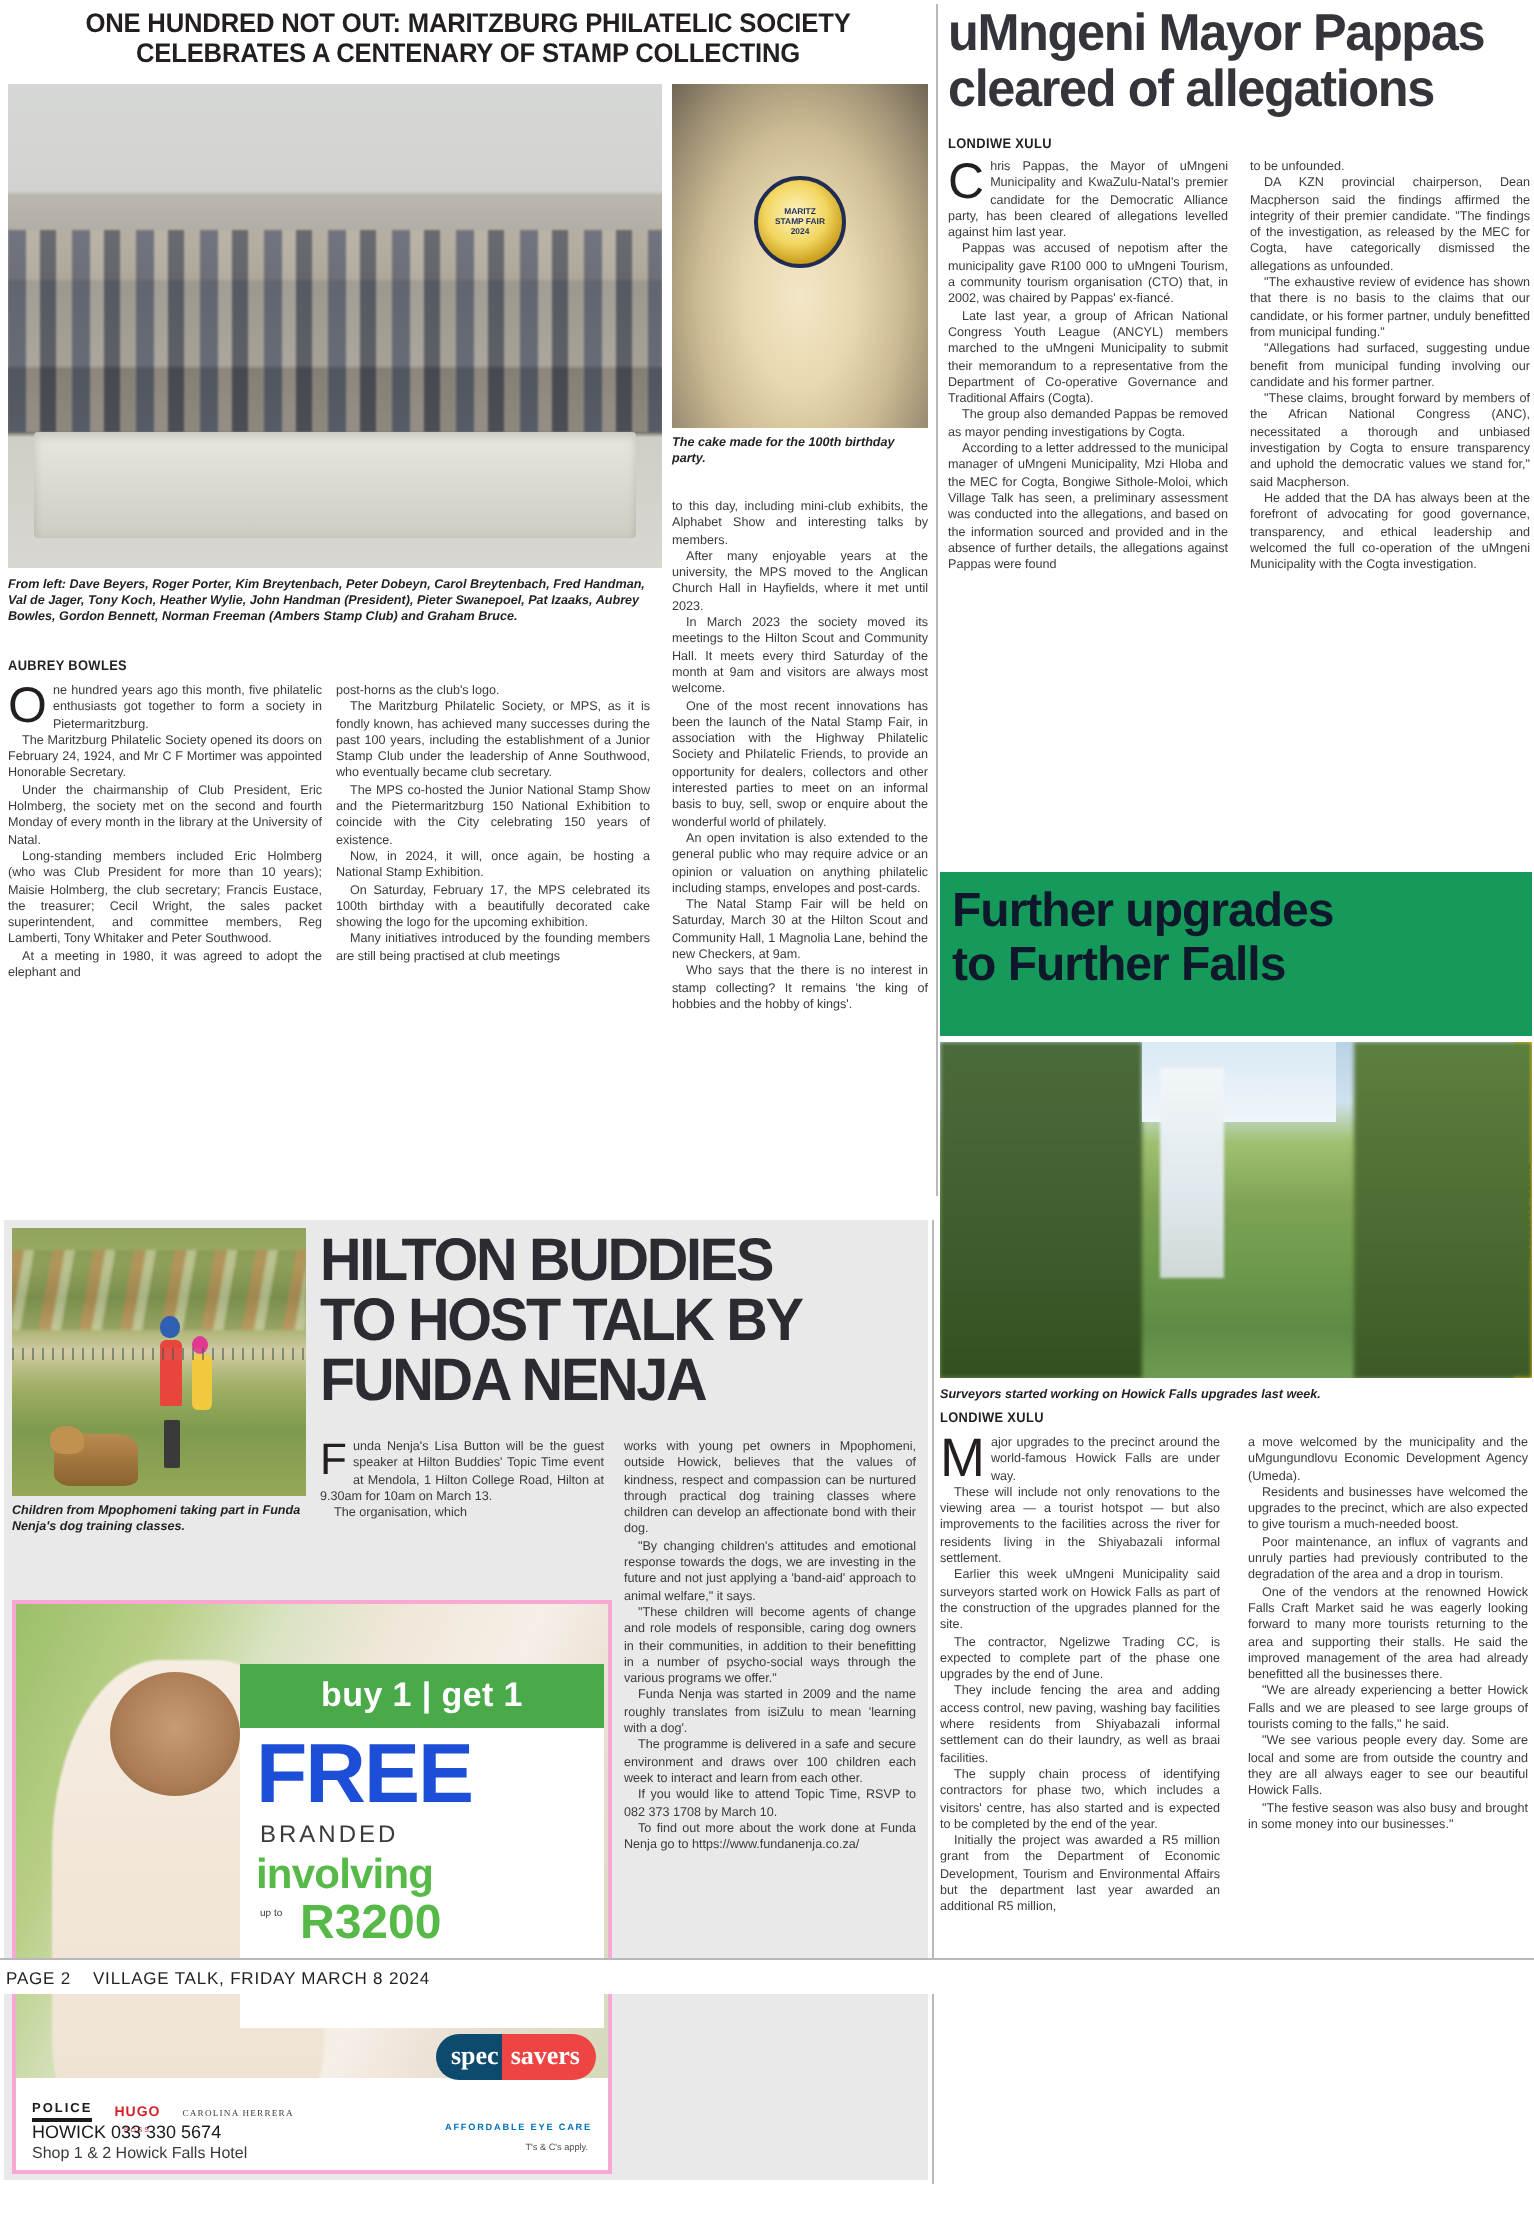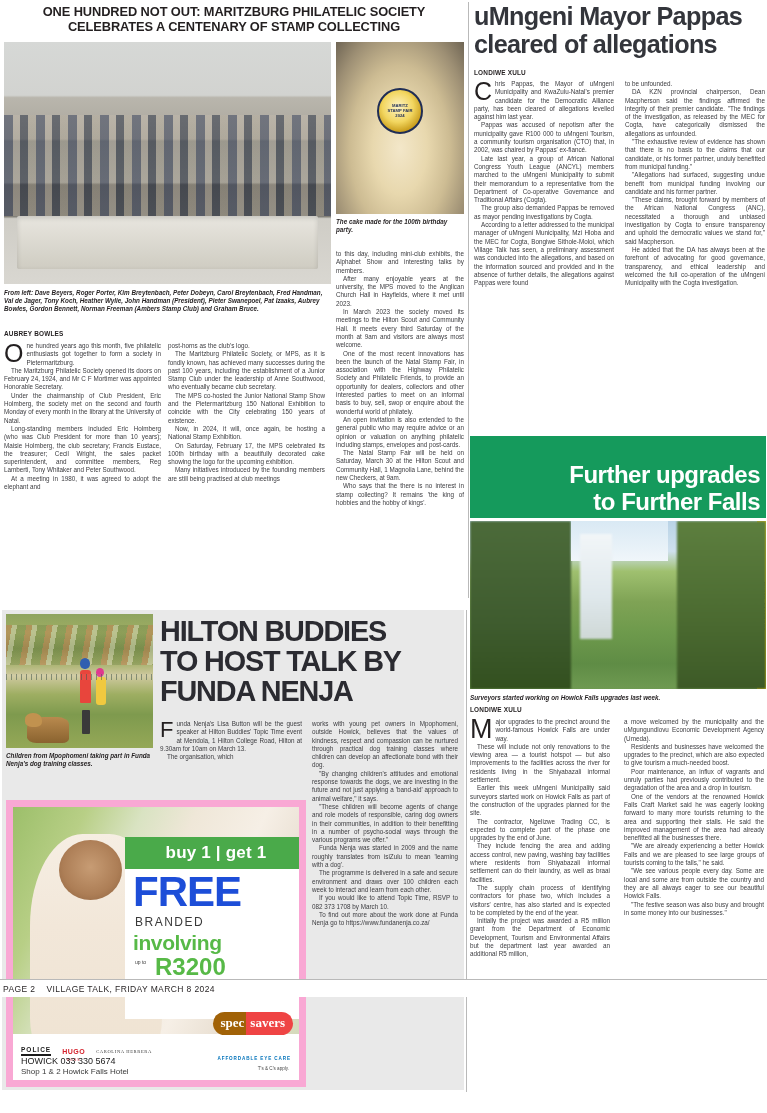--- a/index.html
+++ b/index.html
@@ -33,23 +33,23 @@
   }
   .hl-right {
     font-weight:bold; font-size:26px; line-height:28px; color:#33353b;
     letter-spacing:-.7px; transform:scaleX(.97); transform-origin:left;
   }
   .hl-hilton {
     font-weight:bold; font-size:30px; line-height:30px; color:#2b2b31;
     letter-spacing:-1.2px; transform:scaleX(.96); transform-origin:left;
   }
   .green-banner {
-    background:#159a5c; color:#ffffff; font-weight:bold;
-    font-size:24px; line-height:27px; text-align:right;
-    letter-spacing:-.5px; padding:25px 6px 10px 6px;
+    background:#159a5c; color:#0f172a; font-weight:bold;
+    font-size:24px; line-height:27px; text-align:left;
+    letter-spacing:-.5px; padding:6px 6px 10px 6px;
   }
 
   
   .photo { position:relative; overflow:hidden; background:#c8c8c4; }
 
   .photo-group {
     background:
       linear-gradient(to bottom, #d6d8d6 0%, #d2d3d0 22%, #b9b6ad 23%, #a9a49a 40%, #8e8d86 41%, #9c9a92 58%, #6d6a63 59%, #7a776f 72%, #cfcdc6 73%, #d9d7d1 100%);
   }
   .photo-group::before{
@@ -131,21 +131,21 @@
   }
   .photo-credit{
     position:absolute; right:0; top:0; height:100%; width:9px;
     background:#f3c617; color:#231f20; font-size:4.4px; font-weight:bold;
     writing-mode:vertical-rl; display:flex; align-items:flex-start; justify-content:center;
     padding-top:3px; letter-spacing:.4px;
   }
 
   
   .ad {
-    position:absolute; border:7px solid #f9a8d4; background:#fff; overflow:hidden;
+    position:absolute; border:2px solid #f9a8d4; background:#fff; overflow:hidden;
   }
   .ad-photo{
     position:absolute; inset:0;
     background:
       linear-gradient(115deg, #9cbf6a 0%, #b8cf86 18%, #d9e3c2 32%, #efe7d8 45%, #f6efe6 62%, #e7ddcf 78%, #cfd9b5 100%);
   }
   .ad-photo::before{
     content:""; position:absolute; left:6%; top:10%; width:46%; height:84%;
     background:linear-gradient(to bottom, #f6eee3 0%, #f2e7d9 40%, #efe3d2 100%);
     border-radius:40% 40% 20% 20%;
@@ -169,21 +169,21 @@
   .ad-footer{ position:absolute; left:0; right:0; bottom:0; height:46px; background:#fff; }
   .brandrow{ position:absolute; left:8px; top:6px; display:flex; align-items:center; gap:11px; }
   .brand-police{ font-size:6.5px;font-weight:bold;letter-spacing:1px;color:#1a1a1a;border-bottom:2px solid #1a1a1a;padding-bottom:1px; }
   .brand-hugo{ font-size:7px;font-weight:bold;color:#d4202a;letter-spacing:.5px; }
   .brand-ch{ font-size:4.6px;letter-spacing:.6px;color:#3a3a3a;font-family:"Liberation Serif", serif; }
   .store-name{ position:absolute;left:8px;top:22px;font-size:9px;font-weight:bold;color:#1a1a1a; }
   .store-name span{ font-weight:normal;margin-top:24px; }
   .store-addr{ position:absolute;left:8px;top:33px;font-size:8px;color:#3a3a3a; }
   .ts-cs{ position:absolute; right:10px; bottom:9px; font-size:4.6px; color:#4a4a4a; }
   .specsavers{ position:absolute; right:6px; top:-22px; display:flex; align-items:center; }
-  .ss-blue{ background:#a16207; color:#fff; font-weight:bold; font-size:13px; padding:3px 5px 4px 7px; border-radius:14px 0 0 14px; font-family:"Liberation Serif", serif; }
+  .ss-blue{ background:#0c4a6e; color:#fff; font-weight:bold; font-size:13px; padding:3px 5px 4px 7px; border-radius:14px 0 0 14px; font-family:"Liberation Serif", serif; }
   .ss-green{ background:#ef4444; color:#fff; font-weight:bold; font-size:13px; padding:3px 8px 4px 4px; border-radius:0 14px 14px 0; font-family:"Liberation Serif", serif; margin-left:-3px; }
   .ss-tag{ position:absolute; right:8px; top:22px; font-size:4.6px; font-weight:bold; letter-spacing:.9px; color:#0072ba; }
 
   
   .footer-bar{
     position:absolute; left:0; bottom:0; width:767px; height:18px;
     border-top:1px solid #b9b9b9; background:#fff;
     font-size:8.5px; letter-spacing:.4px; color:#231f20;
     display:flex; align-items:center; padding-left:3px; gap:11px;
   }

